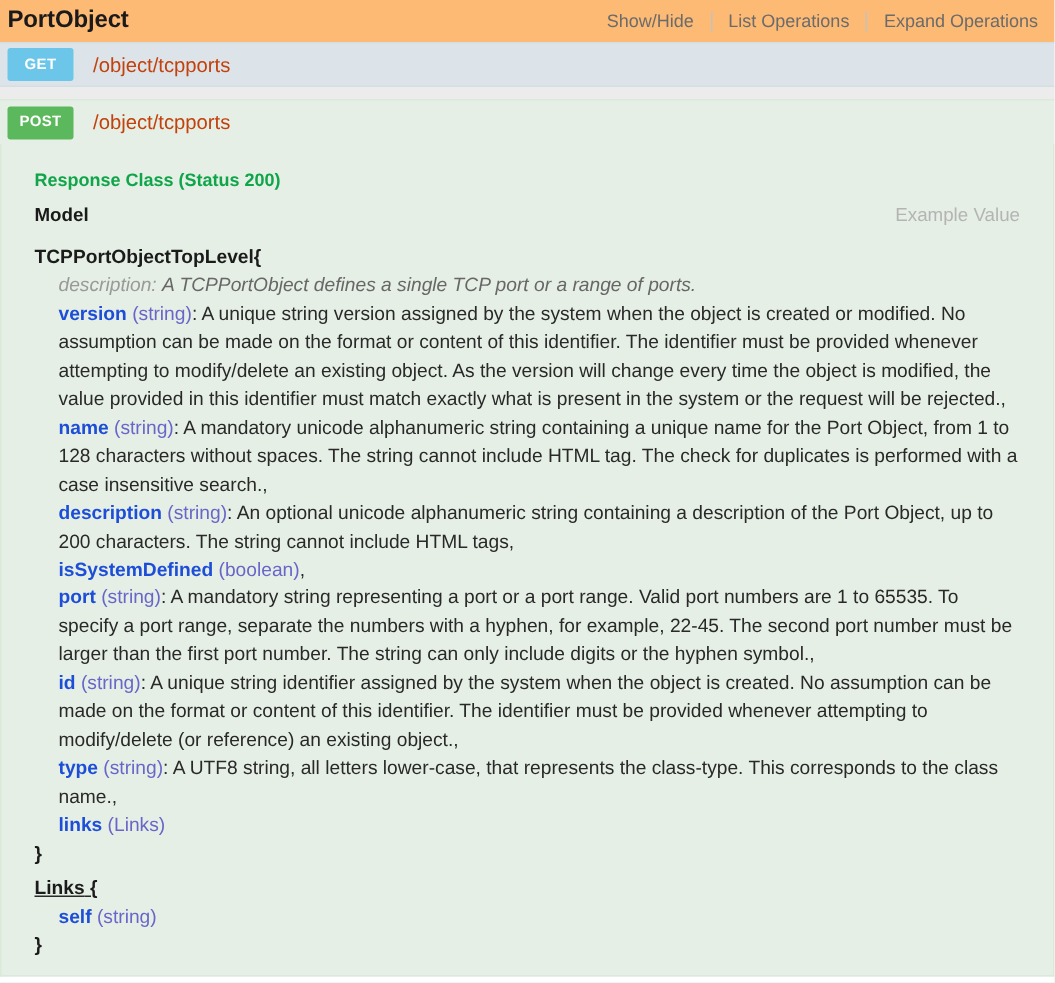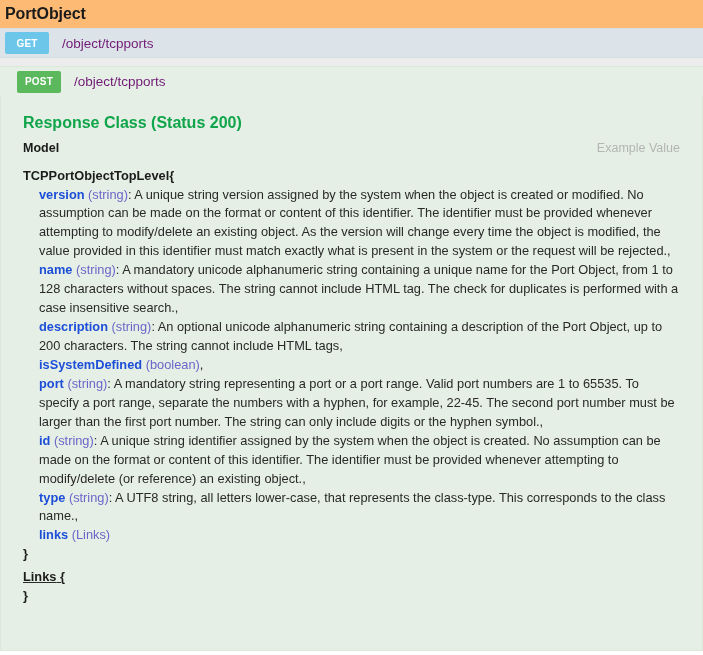--- a/index.html
+++ b/index.html
@@ -65,21 +65,21 @@
   }
   .op-get {
     background: #dde4e9;
     border-top: 1px solid #d4dee3;
     border-bottom: 1px solid #d4dee3;
     padding-left: 5px;
   }
   .op-post {
     background: #e5efe5;
     border-top: 1px solid #dbe9db;
-    padding-left: 17px;
+    padding-left: 5px;
   }
   .http-badge {
     display: inline-flex;
     align-items: center;
     justify-content: center;
     width: 44px;
     height: 22px;
     border-radius: 2px;
     color: #ffffff;
     font-size: 10px;
@@ -87,21 +87,21 @@
     letter-spacing: 0.2px;
     text-transform: uppercase;
     flex: 0 0 auto;
     cursor: pointer;
   }
   .badge-get  { background: #6cc6ea; }
   .badge-post { background: #5cb85c; }
   .op-path {
     margin-left: 13px;
     font-size: 13.5px;
-    color: #701a75;
+    color: #c2410c;
     font-family: "Liberation Sans", sans-serif;
     cursor: pointer;
   }
 
   .gap-strip {
     height: 8px;
     background: #ececec;
   }
 
   
@@ -110,21 +110,21 @@
     border-left: 1px solid #dbe9db;
     border-right: 1px solid #dbe9db;
     border-bottom: 1px solid #dbe9db;
     padding: 18px 22px 10px 22px;
     box-sizing: border-box;
     min-height: 555px;
   }
 
   .response-class-title {
     color: #10a54a;
-    font-size: 16px;
+    font-size: 12px;
     font-weight: bold;
     margin: 0 0 9px 0;
     line-height: 1.1;
   }
 
   .model-tabs {
     display: flex;
     align-items: baseline;
     gap: 12px;
     margin: 0 0 12px 0;
@@ -180,20 +180,27 @@
     font-weight: bold;
     color: #1b1b1b;
   }
   .links-block { margin-top: 4px; text-decoration: underline; }
 </style>
 </head>
 <body>
 
 <div class="resource-header">
   <span class="resource-title">PortObject</span>
+  <div class="resource-options">
+    <a class="resource-option">Show/Hide</a>
+    <span class="opt-sep"></span>
+    <a class="resource-option">List Operations</a>
+    <span class="opt-sep"></span>
+    <a class="resource-option">Expand Operations</a>
+  </div>
 </div>
 
 <div class="op-row op-get">
   <span class="http-badge badge-get">GET</span>
   <span class="op-path">/object/tcpports</span>
 </div>
 
 <div class="gap-strip"></div>
 
 <div class="op-row op-post">
@@ -210,20 +217,24 @@
     <a class="model-tab inactive">Example Value</a>
   </div>
 
   <div class="model-signature">
 
     <div>
       <span class="sig-block-name">TCPPortObjectTopLevel</span><span class="brace">{</span>
     </div>
 
     <ul class="sig-props">
+      <li class="sig-prop">
+        <span class="prop-desc-label">description:</span>
+        <span class="prop-desc-text">A TCPPortObject defines a single TCP port or a range of ports.</span>
+      </li>
 
       <li class="sig-prop">
         <span class="prop-name">version</span>
         <span class="prop-type">(string)</span><span>: </span><span>A unique string version assigned by the system when the object is created or modified. No assumption can be made on the format or content of this identifier. The identifier must be provided whenever attempting to modify/delete an existing object. As the version will change every time the object is modified, the value provided in this identifier must match exactly what is present in the system or the request will be rejected.,</span>
       </li>
 
       <li class="sig-prop">
         <span class="prop-name">name</span>
         <span class="prop-type">(string)</span><span>: </span><span>A mandatory unicode alphanumeric string containing a unique name for the Port Object, from 1 to 128 characters without spaces. The string cannot include HTML tag. The check for duplicates is performed with a case insensitive search.,</span>
       </li>
@@ -259,17 +270,23 @@
       </li>
     </ul>
 
     <div class="sig-close">}</div>
 
     <div class="links-block">
       <span class="sig-block-name">Links</span>
       <span class="brace">{</span>
     </div>
 
+    <ul class="sig-props">
+      <li class="sig-prop">
+        <span class="prop-name">self</span>
+        <span class="prop-type">(string)</span><span></span><span></span>
+      </li>
+    </ul>
 
     <div class="sig-close">}</div>
 
   </div>
 </div>
 
 </body></html>

